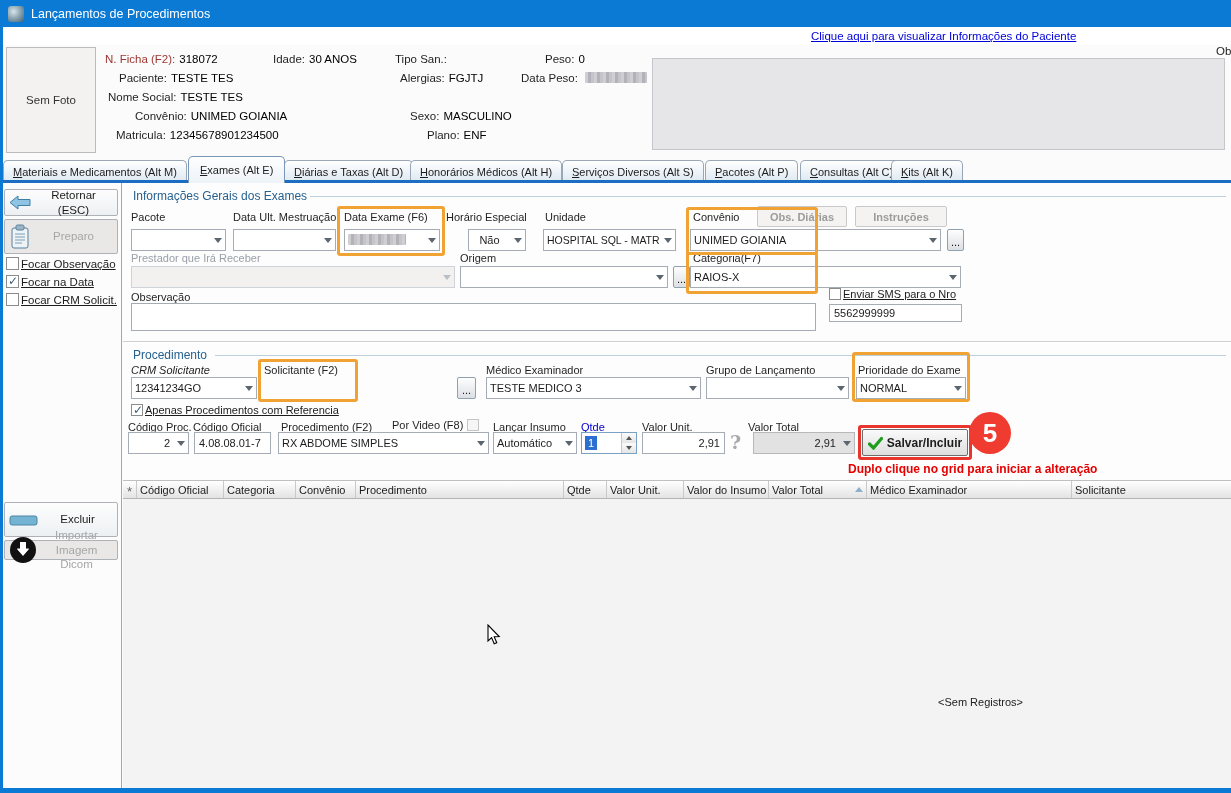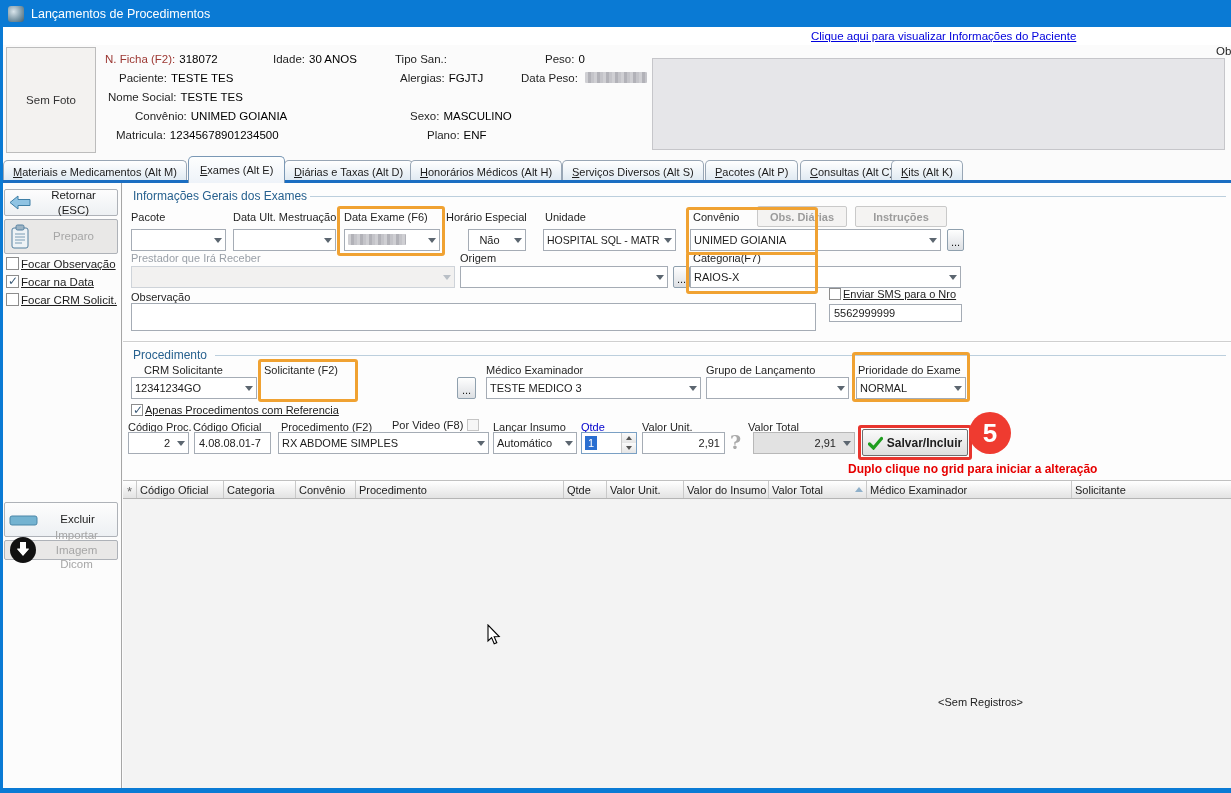--- a/index.html
+++ b/index.html
@@ -295,21 +295,21 @@
   </div>
   <div class="inp" style="left:829px;top:304px;width:133px;height:18px;">
     <span>5562999999</span>
   </div>
 
   <div class="sep" style="top:341px;"></div>
 
   <div class="grpt" style="left:133px;top:348px;">Procedimento</div>
   <div class="grpline" style="left:215px;top:355px;width:1011px;"></div>
 
-  <span class="lbl" style="left:144px;top:364px;">CRM Solicitante</span>
+  <span class="lbl" style="left:131px;top:364px;font-style:italic;">CRM Solicitante</span>
   <span class="lbl" style="left:264px;top:364px;">Solicitante (F2)</span>
   <span class="lbl" style="left:486px;top:364px;">Médico Examinador</span>
   <span class="lbl" style="left:706px;top:364px;">Grupo de Lançamento</span>
   <span class="lbl" style="left:858px;top:364px;">Prioridade do Exame</span>
 
   <div class="combo" style="left:131px;top:377px;width:126px;">
     <span class="val">12341234GO</span>
       <span class="da"></span>
   </div>
   <div class="btn-ell" style="left:457px;top:377px;width:19px;">

